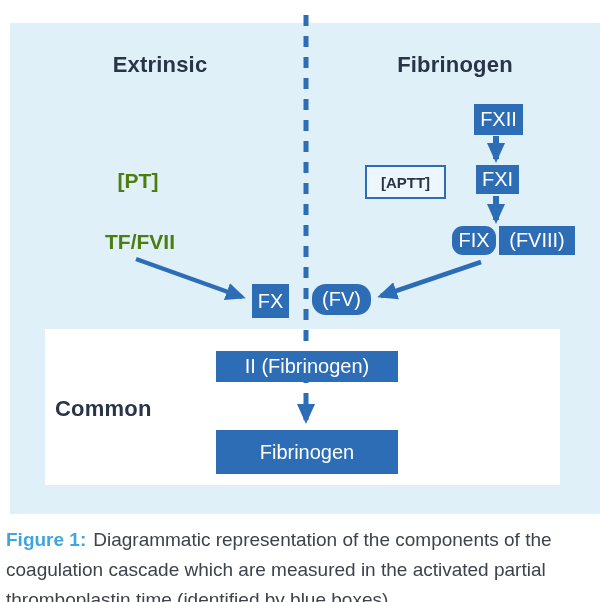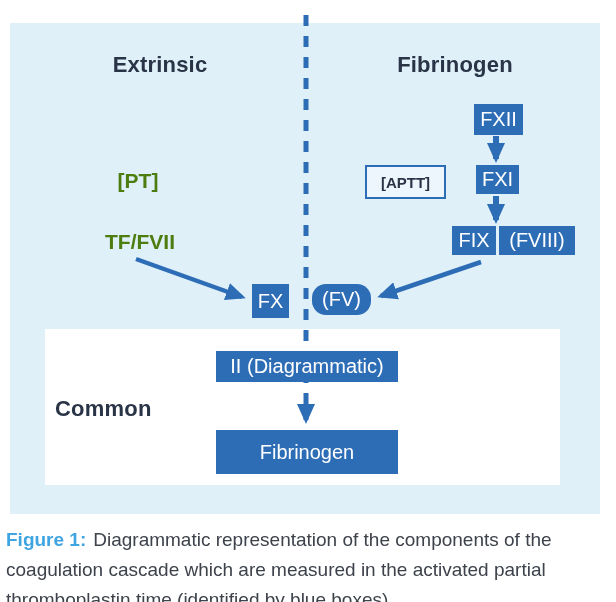--- a/index.html
+++ b/index.html
@@ -68,25 +68,25 @@
 
   <div class="lbl" style="left:98px;top:157px;width:80px;">[PT]</div>
   <div class="lbl" style="left:80px;top:218px;width:120px;">TF/FVII</div>
 
   <div id="aptt-box">
     <span>[APTT]</span>
   </div>
 
   <div class="factor" style="left:474px;top:92px;width:49px;height:31px;">FXII</div>
   <div class="factor" style="left:476px;top:153px;width:43px;height:29px;">FXI</div>
-  <div class="factor" style="left:452px;top:214px;width:44px;height:29px;">FIX</div>
+  <div class="factor" style="left:452px;top:214px;width:44px;height:29px;border-radius:11px;">FIX</div>
   <div class="factor" style="left:499px;top:214px;width:76px;height:29px;">(FVIII)</div>
   <div class="factor" style="left:252px;top:272px;width:37px;height:34px;">FX</div>
   <div class="factor" style="left:312px;top:272px;width:59px;height:31px;border-radius:14px;">(FV)</div>
-  <div class="factor" style="left:216px;top:339px;width:182px;height:31px;">II (Diagrammatic)</div>
+  <div class="factor" style="left:216px;top:339px;width:182px;height:31px;">II (Fibrinogen)</div>
   <div class="factor" style="left:216px;top:418px;width:182px;height:44px;">Fibrinogen</div>
 
   <div id="caption">
     <span class="cap-line">
       <span class="cap-prefix">Figure 1:</span><span class="cap-inline">Diagrammatic representation of the components of the</span>
     </span>
     <span class="cap-line">coagulation cascade which are measured in the activated partial</span>
     <span class="cap-line">thromboplastin time (identified by blue boxes).</span>
   </div>
 

